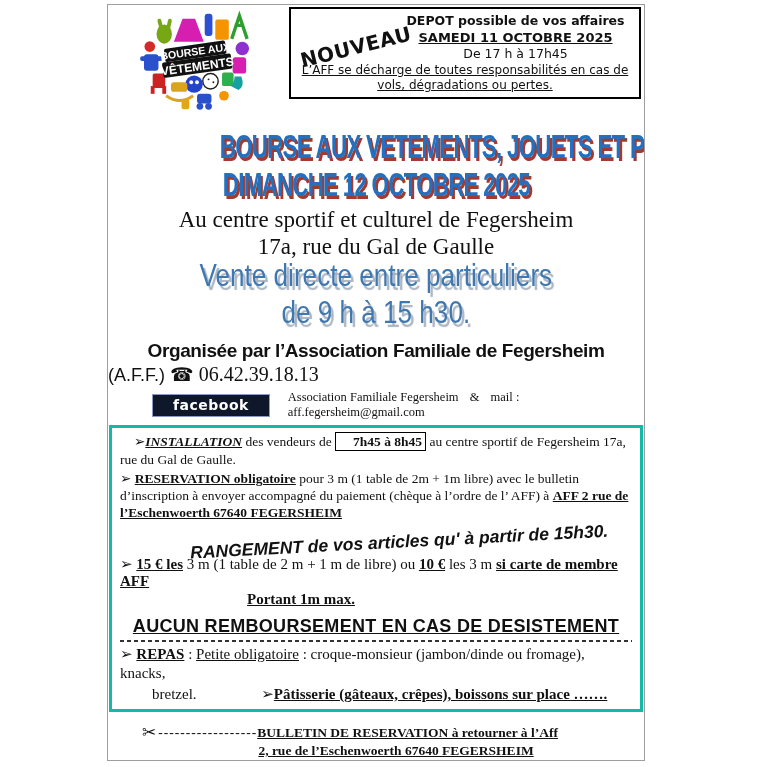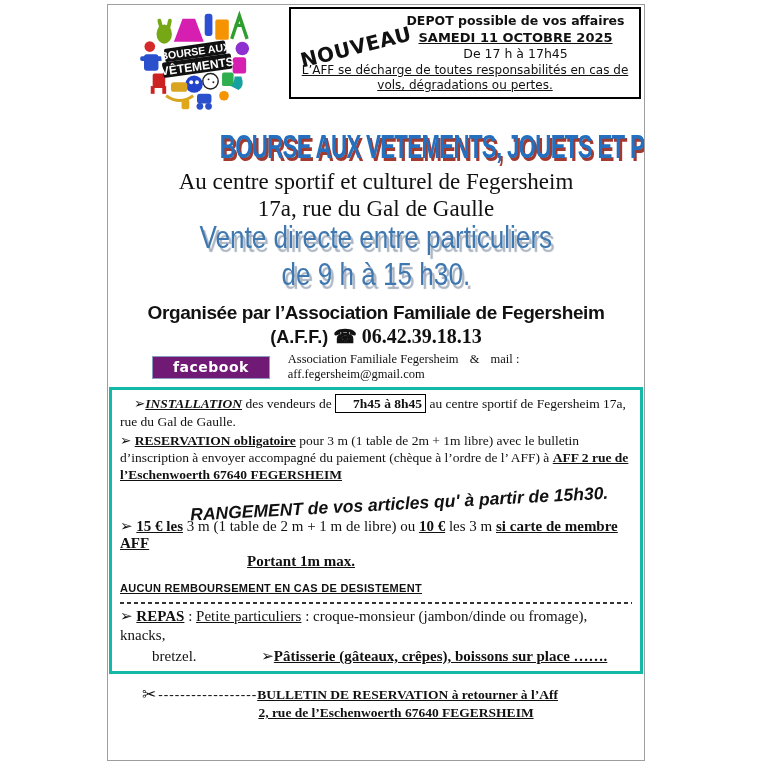--- a/index.html
+++ b/index.html
@@ -19,44 +19,44 @@
 
   
   .title-line{text-align:center;line-height:33px;white-space:nowrap;}
   .title-line.first{margin-top:15px;}
   .title-inner{display:inline-block;font-family:"Liberation Sans",sans-serif;font-weight:800;font-size:31px;letter-spacing:-1px;color:#2470bf;text-shadow:3px 3px 0 #a33a30;transform:scale(.72,1.08);transform-origin:center;}
   .venue{text-align:center;font-size:23px;line-height:27px;}
   .sale-line{text-align:center;line-height:33px;white-space:nowrap;}
   .sale-line.first{}
   .sale-inner{display:inline-block;font-family:"Liberation Sans",sans-serif;font-size:29px;color:#3f78b0;text-shadow:3px 3px 1px #a9b3c0;transform:scale(.9,1.05);transform-origin:center;}
   .org{text-align:center;font-family:Liberation Sans, sans-serif;font-weight:bold;font-size:19px;letter-spacing:-.4px;line-height:23px;margin-top:5px;}
-  .aff{text-align:center;font-weight:bold;font-size:20px;line-height:25px;}
+  .aff{font-weight:normal;font-size:20px;line-height:25px;}
   .aff .sans{font-family:"Liberation Sans",sans-serif;font-size:18px;}
   .phone-glyph{font-size:19px;}
 
   
   .fb-row{display:flex;align-items:center;margin:6px 0 0 44px;height:22px;}
-  .fb-btn{width:126px;height:21px;background:#701a75;border:1px solid #8b9bc1;display:flex;align-items:center;justify-content:center;}
+  .fb-btn{width:126px;height:21px;background:#0f172a;border:1px solid #8b9bc1;display:flex;align-items:center;justify-content:center;}
   .fb-btn span{color:#fff;font-family:"DejaVu Sans",sans-serif;font-weight:bold;font-size:14px;letter-spacing:.5px;line-height:20px;}
   .fb-caption{margin-left:18px;font-size:12.5px;}
   .fb-caption span{margin-right:8px;}
 
   
   .infobox{border:3px solid #14b8a6;margin:9px 1px 0 1px;padding:4px 8px 5px 8px;font-size:13.5px;line-height:17px;}
   .para{margin:0;}
   .para.install{text-indent:14px;}
   .para.reserv{margin-top:2px;}
   .b{font-weight:bold;}
   .u{text-decoration:underline;}
   .bi{font-weight:bold;font-style:italic;}
   .timebox{display:inline-block;border:1.5px solid #000;padding:0 3px;font-weight:bold;}
   .rangement{margin:12px 0 4px 70px;transform:rotate(-3deg);font-family:"Liberation Sans",sans-serif;font-weight:bold;font-style:italic;font-size:17.5px;white-space:nowrap;}
   .price{margin-top:6px;font-size:15px;}
   .portant{text-align:center;margin-right:150px;font-size:15px;font-weight:bold;text-decoration:underline;line-height:19px;}
-  .aucun{text-align:left;margin-top:9px;font-family:"Liberation Sans",sans-serif;font-weight:bold;font-size:11px;text-decoration:underline;letter-spacing:.3px;}
+  .aucun{text-align:center;margin-top:9px;font-family:"Liberation Sans",sans-serif;font-weight:bold;font-size:18px;text-decoration:underline;letter-spacing:.3px;}
   .dashline{height:2px;margin:5px 0 3px 0;background:repeating-linear-gradient(90deg,#333 0 4px,transparent 4px 7px);}
   .repas{font-size:15px;line-height:19px;margin-top:2px;}
   .repas-l2{display:flex;margin-left:32px;}
   .repas-l2 .dessert{margin:0 auto;padding-left:40px;}
 
   
   .bulletin{margin:12px 10px 0 10px;font-size:13.5px;line-height:17px;}
   .bul-title{display:flex;align-items:center;padding-left:24px;white-space:nowrap;}
   .scissors{font-size:17px;margin-right:2px;}
   .dashes{letter-spacing:1px;font-weight:bold;}
@@ -119,20 +119,21 @@
         <div class="heure">De 17 h à 17h45</div>
       </div>
       <div class="disclaimer">
         <div>L’AFF se décharge de toutes responsabilités en cas de</div>
         <div>vols, dégradations ou pertes.</div>
       </div>
     </div>
   </div>
 
   <div class="title-line first"><span class="title-inner">BOURSE AUX VETEMENTS, JOUETS ET PUERICULTURE</span></div>
+  <div class="title-line"><span class="title-inner">DIMANCHE 12 OCTOBRE 2025</span></div>
   <div class="venue">Au centre sportif et culturel de Fegersheim</div>
   <div class="venue">17a, rue du Gal de Gaulle</div>
   <div class="sale-line first"><span class="sale-inner">Vente directe entre particuliers</span></div>
   <div class="sale-line"><span class="sale-inner">de 9 h à 15 h30.</span></div>
   <div class="org">Organisée par l’Association Familiale de Fegersheim</div>
   <div class="aff">
     <span class="sans">(A.F.F.)</span>
     <span class="phone-glyph">☎</span>
     <span>06.42.39.18.13</span>
   </div>
@@ -157,21 +158,21 @@
       <span>➢</span> <span class="b u">RESERVATION obligatoire</span><span> pour 3 m (1 table de 2m + 1m libre) avec le bulletin d’inscription à envoyer accompagné du paiement (chèque à l’ordre de l’ AFF) à </span><span class="b u">AFF 2 rue de l’Eschenwoerth 67640 FEGERSHEIM</span>
     </p>
     <div class="rangement">RANGEMENT de vos articles qu' à partir de 15h30.</div>
     <p class="para price">
       <span>➢</span> <span class="b u">15 € les</span><span> 3 m (1 table de 2 m + 1 m de libre) ou </span><span class="b u">10 €</span><span> les 3 m </span><span class="b u">si carte de membre AFF</span>
     </p>
     <div class="portant">Portant 1m max.</div>
     <div class="aucun">AUCUN REMBOURSEMENT EN CAS DE DESISTEMENT</div>
     <div class="dashline"></div>
     <p class="para repas">
-      <span>➢</span> <span class="b u">REPAS</span><span> : </span><span class="u">Petite particuliers</span><span> : croque-monsieur (jambon/dinde ou fromage), knacks,</span>
+      <span>➢</span> <span class="b u">REPAS</span><span> : </span><span class="u">Petite obligatoire</span><span> : croque-monsieur (jambon/dinde ou fromage), knacks,</span>
     </p>
     <div class="repas repas-l2">
       <span>bretzel.</span>
       <span class="dessert"><span>➢</span><span class="b u">Pâtisserie (gâteaux, crêpes), boissons sur place …….</span></span>
     </div>
   </div>
 
   <div class="bulletin">
     <div class="bul-title">
       <span class="scissors">✂</span>

